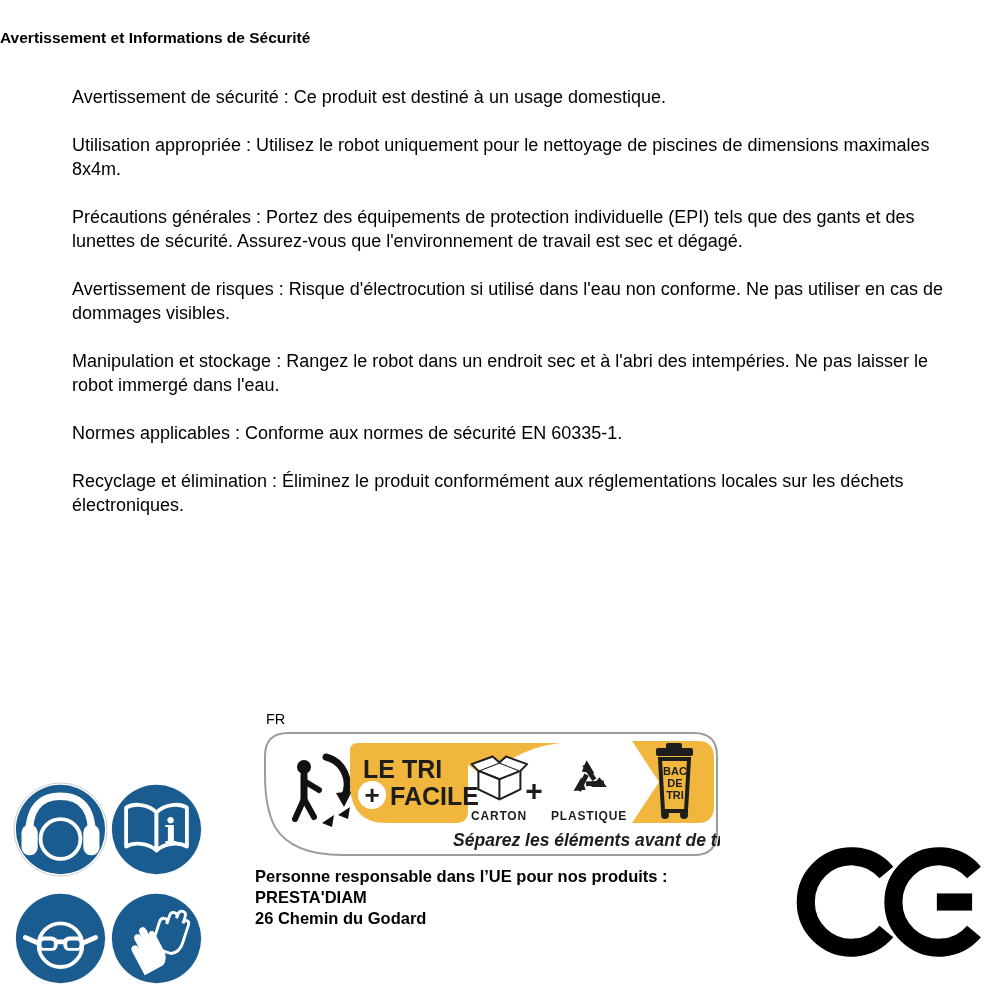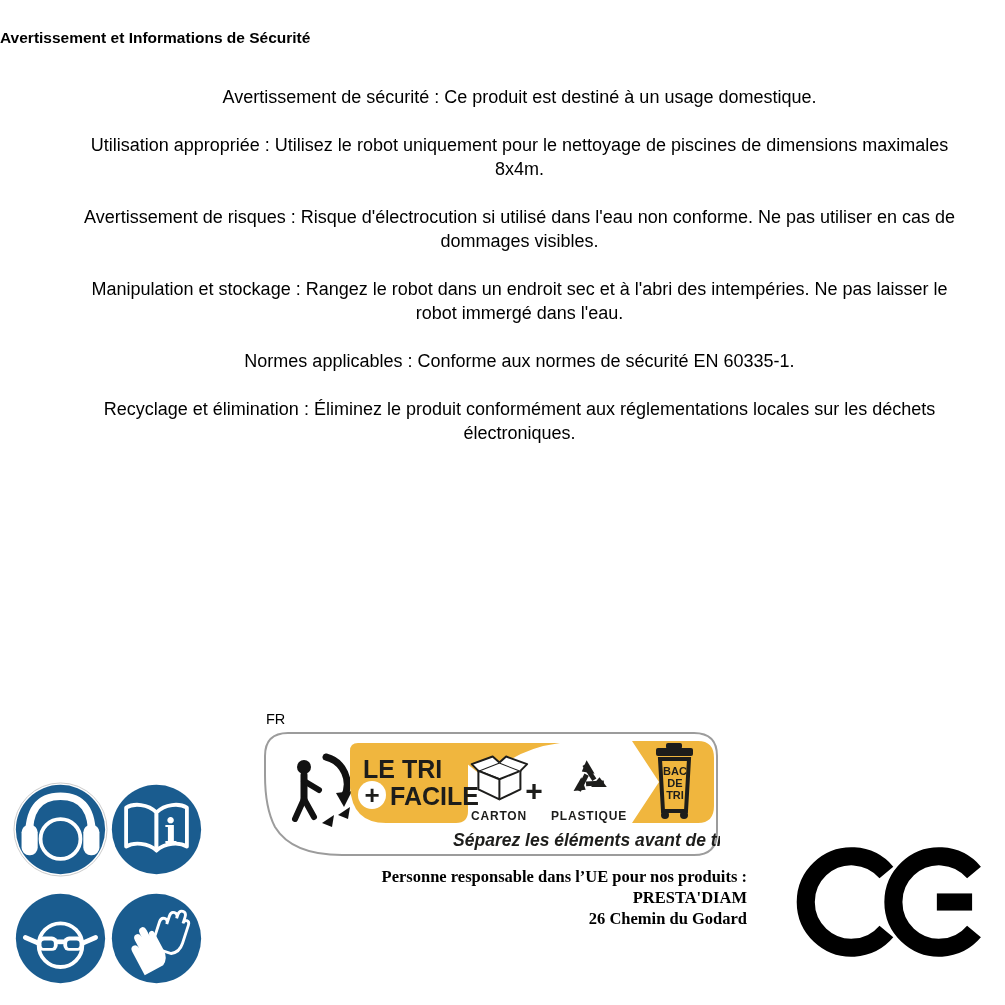--- a/index.html
+++ b/index.html
@@ -6,50 +6,51 @@
   .page{
     position:relative;width:1005px;height:1005px;background:#ffffff;overflow:hidden;
     font-family:"Liberation Sans","DejaVu Sans",sans-serif;color:#000;
   }
   .doc-title{
     position:absolute;top:29px;left:0;width:100%;text-align:left;
     font-size:15.5px;font-weight:bold;
   }
   .body-text{
     position:absolute;left:72px;top:85px;width:895px;
-    font-size:18px;line-height:24px;text-align:center;
+    font-size:18px;line-height:24px;
   }
   .body-text p{margin:0 0 24px 0;}
   
   .safety-icons{
     position:absolute;left:13px;top:782px;
     display:grid;grid-template-columns:96px 96px;grid-auto-rows:95px;row-gap:14px;column-gap:0px;
   }
   .safety-icons svg{display:block;}
   
   .fr-label{position:absolute;left:266px;top:711px;font-size:14.5px;font-weight:normal;}
   .tri-label{position:absolute;left:262px;top:731px;}
   
   .responsible{
-    position:absolute;left:255px;top:866px;width:492px;text-align:right;
-    font-size:16.5px;font-weight:bold;line-height:21px;font-family:Liberation Serif, serif;
+    position:absolute;left:255px;top:866px;width:492px;text-align:left;
+    font-size:16.5px;font-weight:bold;line-height:21px;
   }
   
   .ce-wrap{position:absolute;left:794px;top:842px;}
 </style>
 </head>
 <body>
 
 <div class="page">
 
   <div class="doc-title">Avertissement et Informations de Sécurité</div>
 
   <div class="body-text">
     <p>Avertissement de sécurité : Ce produit est destiné à un usage domestique.</p>
     <p>Utilisation appropriée : Utilisez le robot uniquement pour le nettoyage de piscines de dimensions maximales 8x4m.</p>
+    <p>Précautions générales : Portez des équipements de protection individuelle (EPI) tels que des gants et des lunettes de sécurité. Assurez-vous que l'environnement de travail est sec et dégagé.</p>
     <p>Avertissement de risques : Risque d'électrocution si utilisé dans l'eau non conforme. Ne pas utiliser en cas de dommages visibles.</p>
     <p>Manipulation et stockage : Rangez le robot dans un endroit sec et à l'abri des intempéries. Ne pas laisser le robot immergé dans l'eau.</p>
     <p>Normes applicables : Conforme aux normes de sécurité EN 60335-1.</p>
     <p>Recyclage et élimination : Éliminez le produit conformément aux réglementations locales sur les déchets électroniques.</p>
   </div>
 
   <div class="safety-icons">
 
     <svg width="95" height="95" viewBox="0 0 100 100">
       <circle cx="50" cy="50" r="49" fill="#ffffff" stroke="#c9c9c9" stroke-width="1"></circle>

